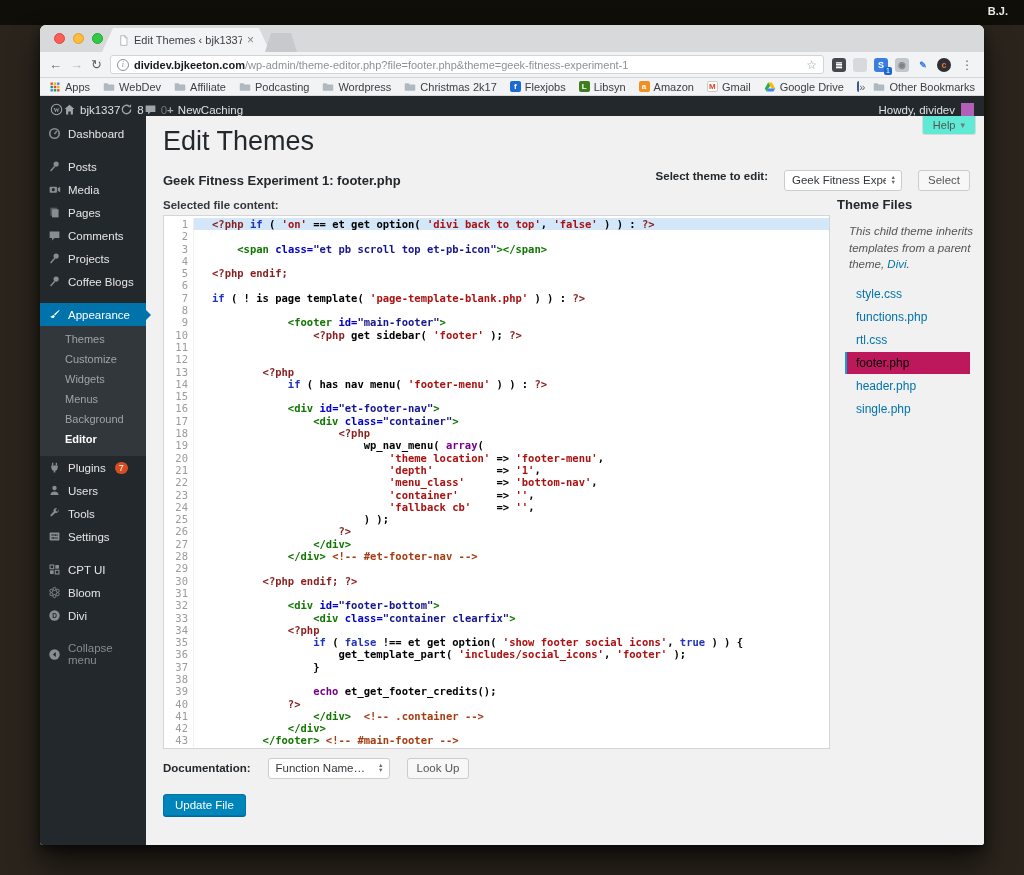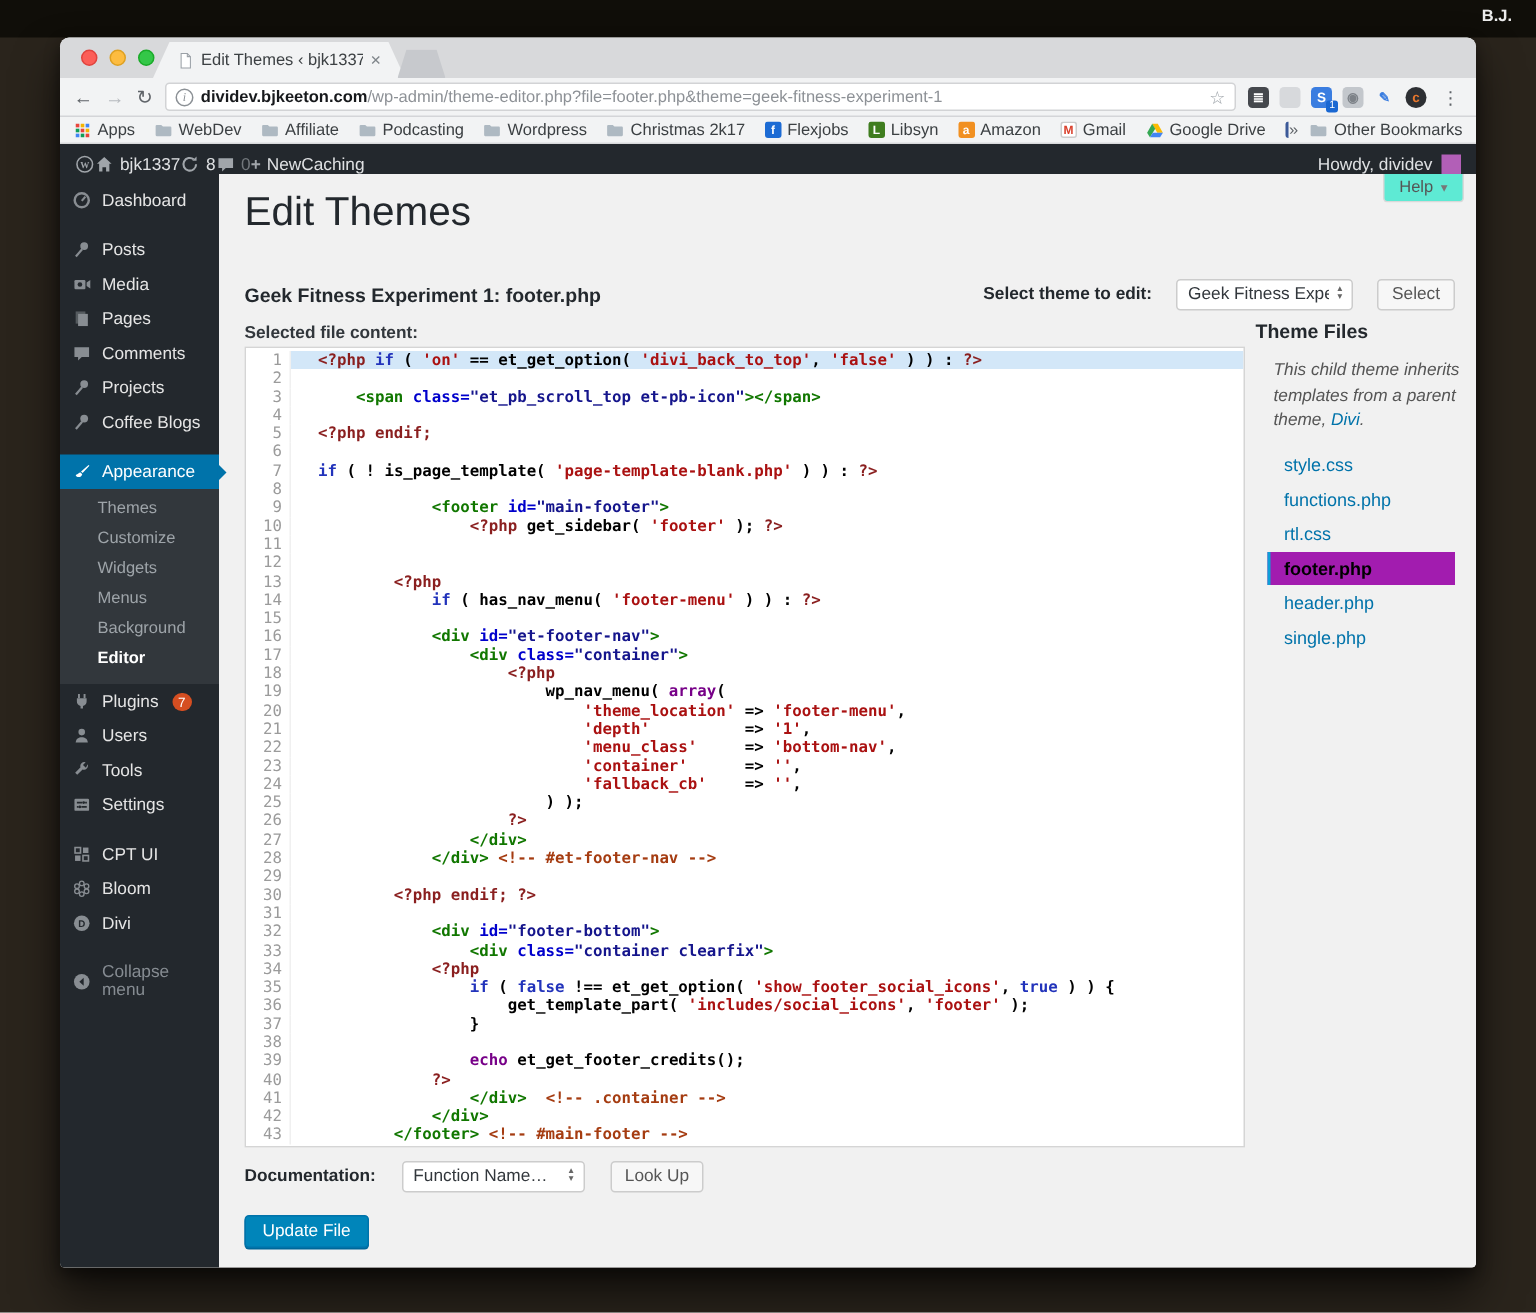--- a/index.html
+++ b/index.html
@@ -78,23 +78,23 @@
   .submenu{background:#32373c;padding:3px 0 7px}
   .smi{padding:4px 8px 4px 25px;color:#9ea4a9;font-size:11px}
   .smi.current{color:#fff;font-weight:bold}
   .sep{height:10px}
   .badge{background:#d54e21;border-radius:9px;padding:0 4px;font-size:9px;line-height:12px;color:#fff;margin-left:2px}
 
   .content{flex:1;min-width:0;position:relative;padding:0 14px 0 17px;box-sizing:border-box;background:#f1f1f1}
   .helpbtn{position:absolute;top:0;right:8px;background:#5eead4;border:1px solid #d9d9d9;border-top:none;
            border-radius:0 0 3px 3px;padding:3px 10px;font-size:11px;color:#555;display:flex;align-items:center;gap:5px}
   .pagetitle{font-size:27px;font-weight:400;color:#23282d;margin:10px 0 0}
-  .row2{display:flex;align-items:center;margin-top:28px;height:22px}
+  .row2{display:flex;align-items:center;margin-top:12px;height:22px}
   .filetitle{font-size:13px;font-weight:bold;color:#23282d}
-  .tsg{margin-left:auto;display:flex;align-items:center;gap:16px}
+  .tsg{margin-left:auto;display:flex;gap:16px}
   .sellabel{font-size:11.5px;font-weight:bold;color:#23282d}
   .select{background:#fff;border:1px solid #ccc;border-radius:3px;height:21px;box-sizing:border-box;
           display:flex;align-items:center;gap:5px;padding:0 5px 0 7px;font-size:11.5px;color:#32373c}
   .updn{display:flex;flex-direction:column;font-size:5.5px;line-height:5px;color:#666}
   .btn{background:#f7f7f7;border:1px solid #ccc;border-radius:3px;height:21px;box-sizing:border-box;
        padding:0 9px;font-size:11.5px;color:#555;display:flex;align-items:center}
   .row3{display:flex;align-items:baseline;margin-top:6px}
   .selfile{font-size:11.5px;font-weight:bold;color:#32373c;width:667px;flex:none}
   .tfhead{font-size:13px;font-weight:bold;color:#23282d;padding-left:7px}
   .row4{display:flex;margin-top:3px;align-items:flex-start}
@@ -105,21 +105,21 @@
   .lnum{width:24px;flex:none;text-align:right;padding-right:5px;color:#9b9b9b;font-weight:normal;border-right:1px solid #f0f0f0}
   .ccode{flex:1;padding-left:18px;white-space:pre;overflow:hidden}
   .crow.hl .ccode{background:#d3e7f8}
   .tk-m{color:#8a1f1f}.tk-s{color:#aa1111}.tk-t{color:#117700}.tk-a{color:#0000cc}
   .tk-v{color:#15158c}.tk-c{color:#a53c11}.tk-b{color:#2233bb}.tk-p{color:#770088}
 
   .filespanel{flex:1;min-width:0;padding-left:19px;font-size:12px}
   .tfnote{font-style:italic;color:#555;font-size:11.5px;line-height:1.45;margin:8px 0 10px;width:128px}
   .tfnote a{color:#0073aa;text-decoration:none;font-style:italic}
   .tffile{padding:4px 0 4px 7px;color:#0073aa;margin-bottom:1px}
-  .tffile.active{background:#a21caf;color:#000;font-weight:bold;border-left:2px solid #0d9fd8;padding-left:9px;margin-left:-4px}
+  .tffile.active{background:#be185d;color:#000;font-weight:normal;border-left:2px solid #0d9fd8;padding-left:9px;margin-left:-4px}
 
   .docrow{display:flex;align-items:center;gap:17px;margin-top:9px;font-size:11.5px}
   .doclabel{font-weight:bold;color:#23282d}
   .docselect{width:122px;justify-content:space-between}
   .updatebtn{margin-top:15px;display:inline-flex;align-items:center;background:#0085ba;border:1px solid #0073aa;
              box-shadow:0 1px 0 #006799;color:#fff;font-size:11.5px;padding:4px 11px;border-radius:3px}
 </style>
 </head>
 <body>
 

